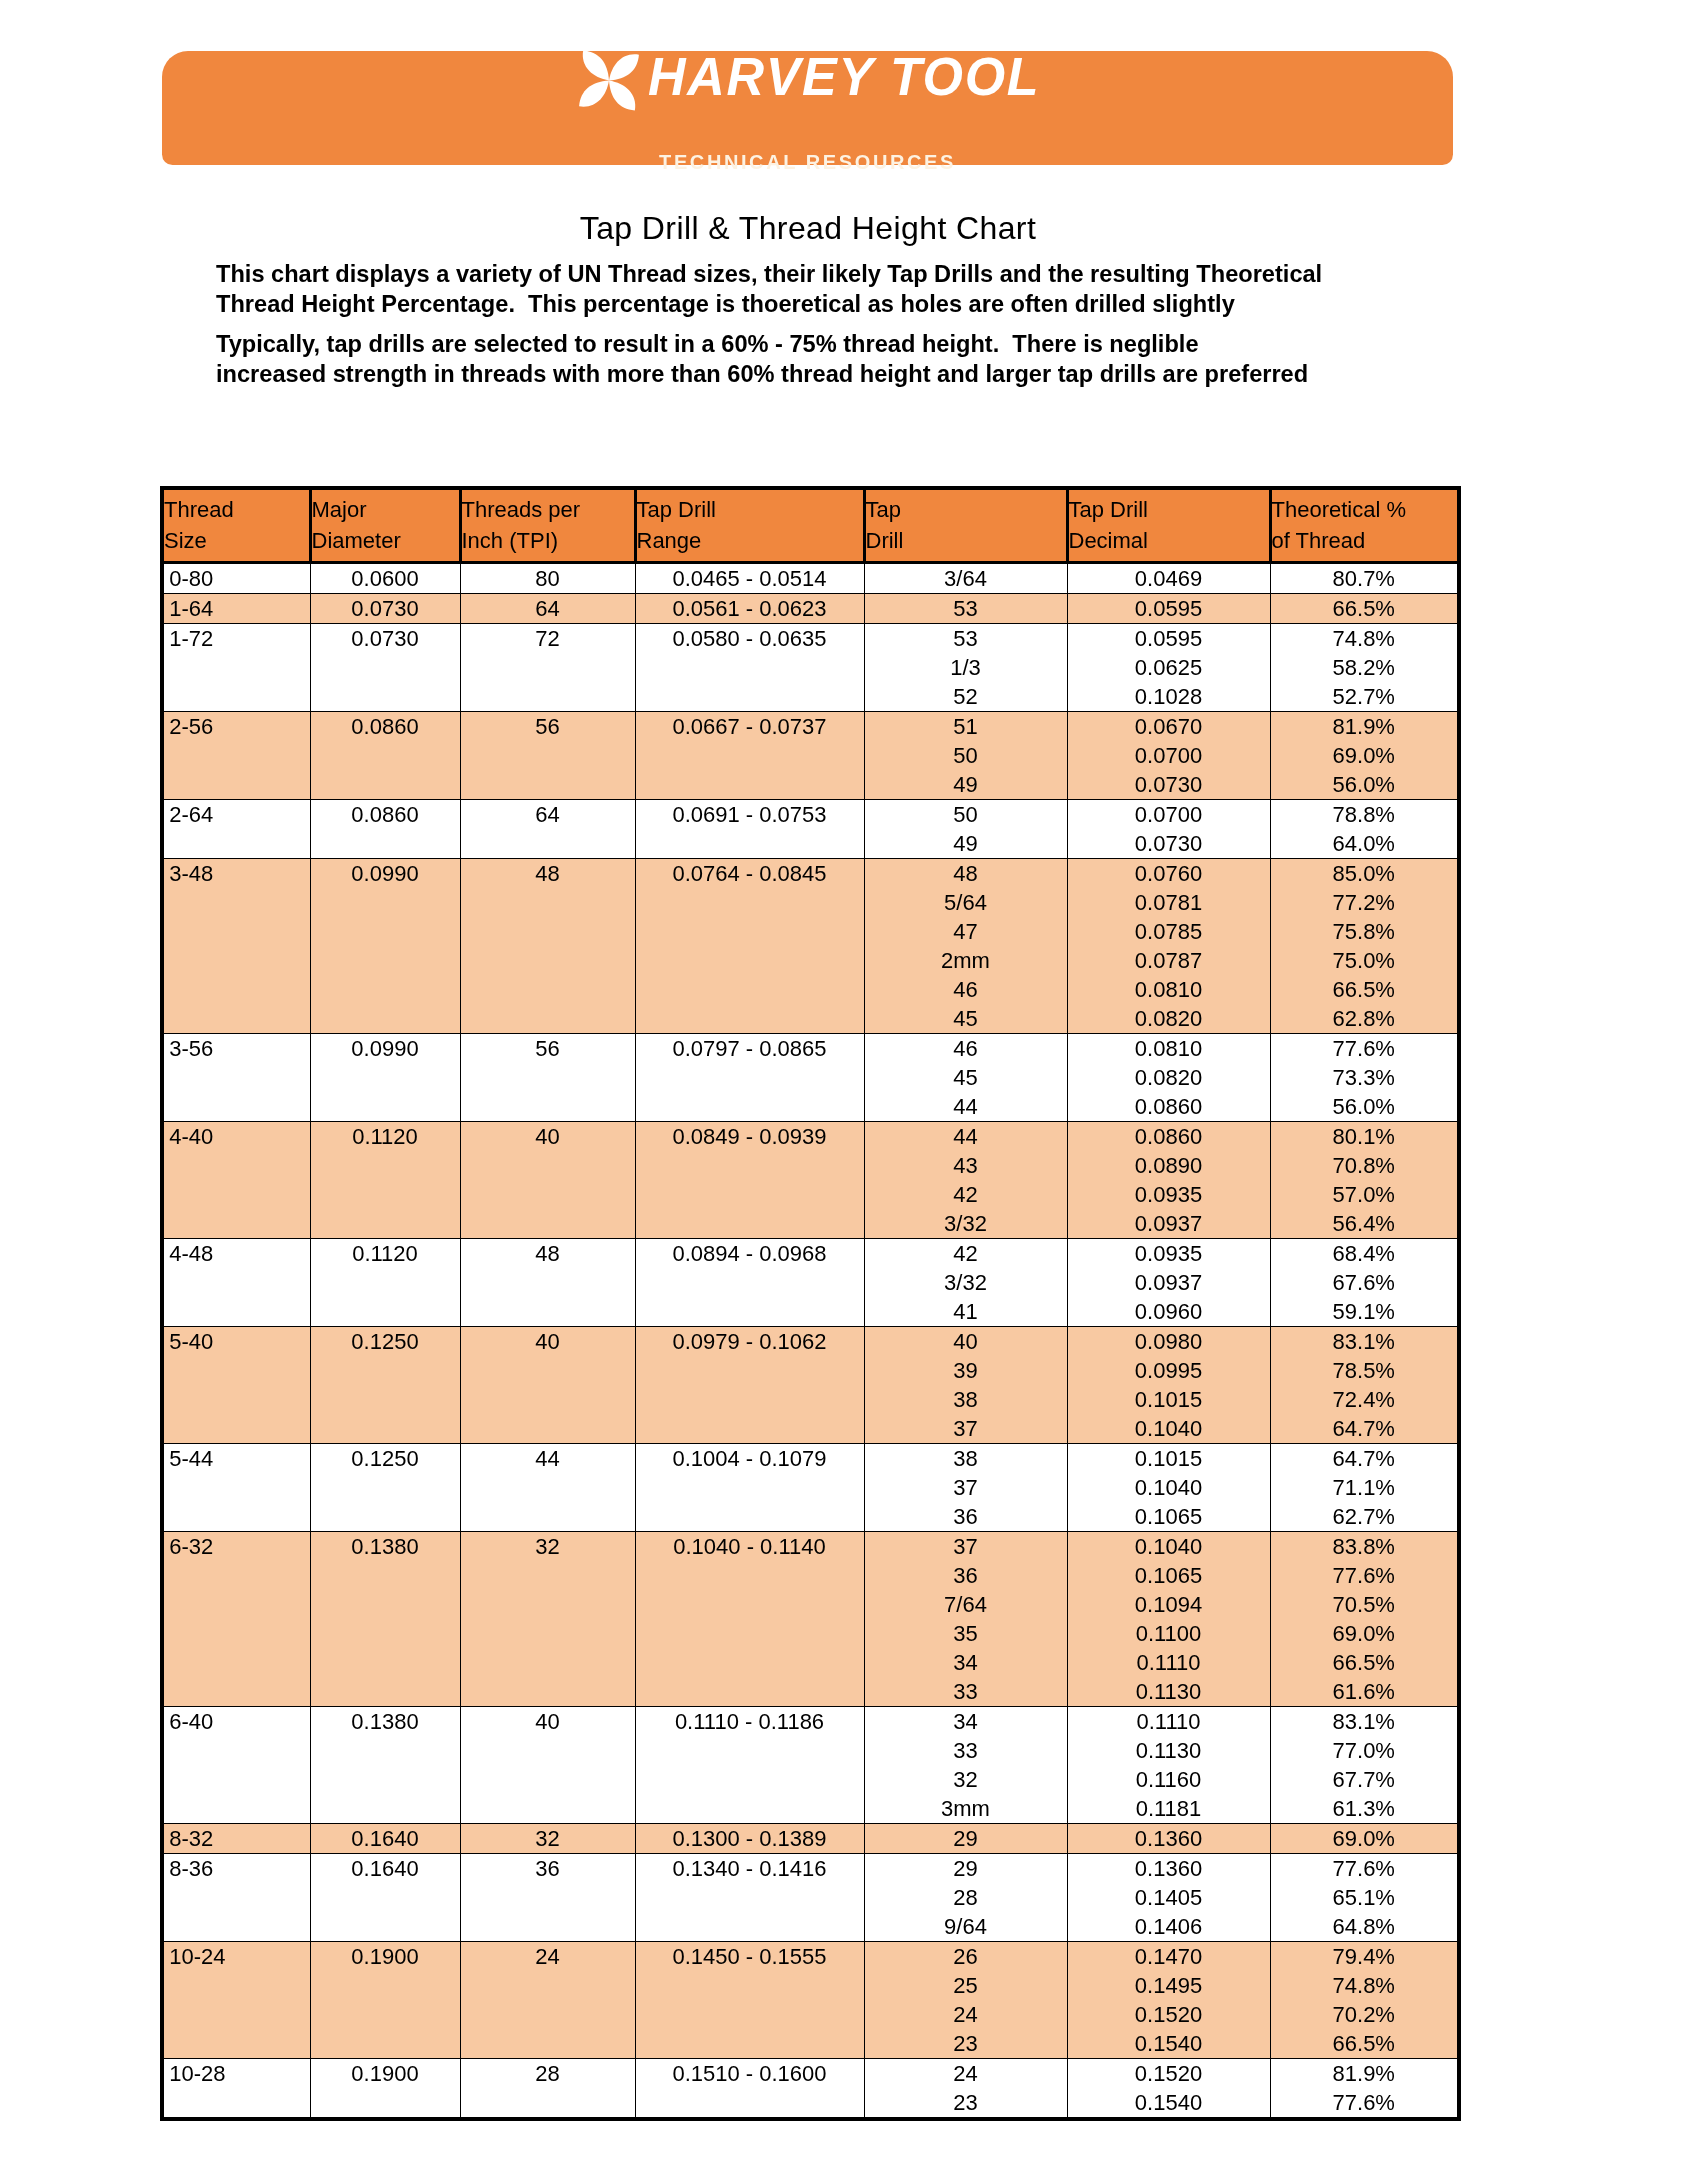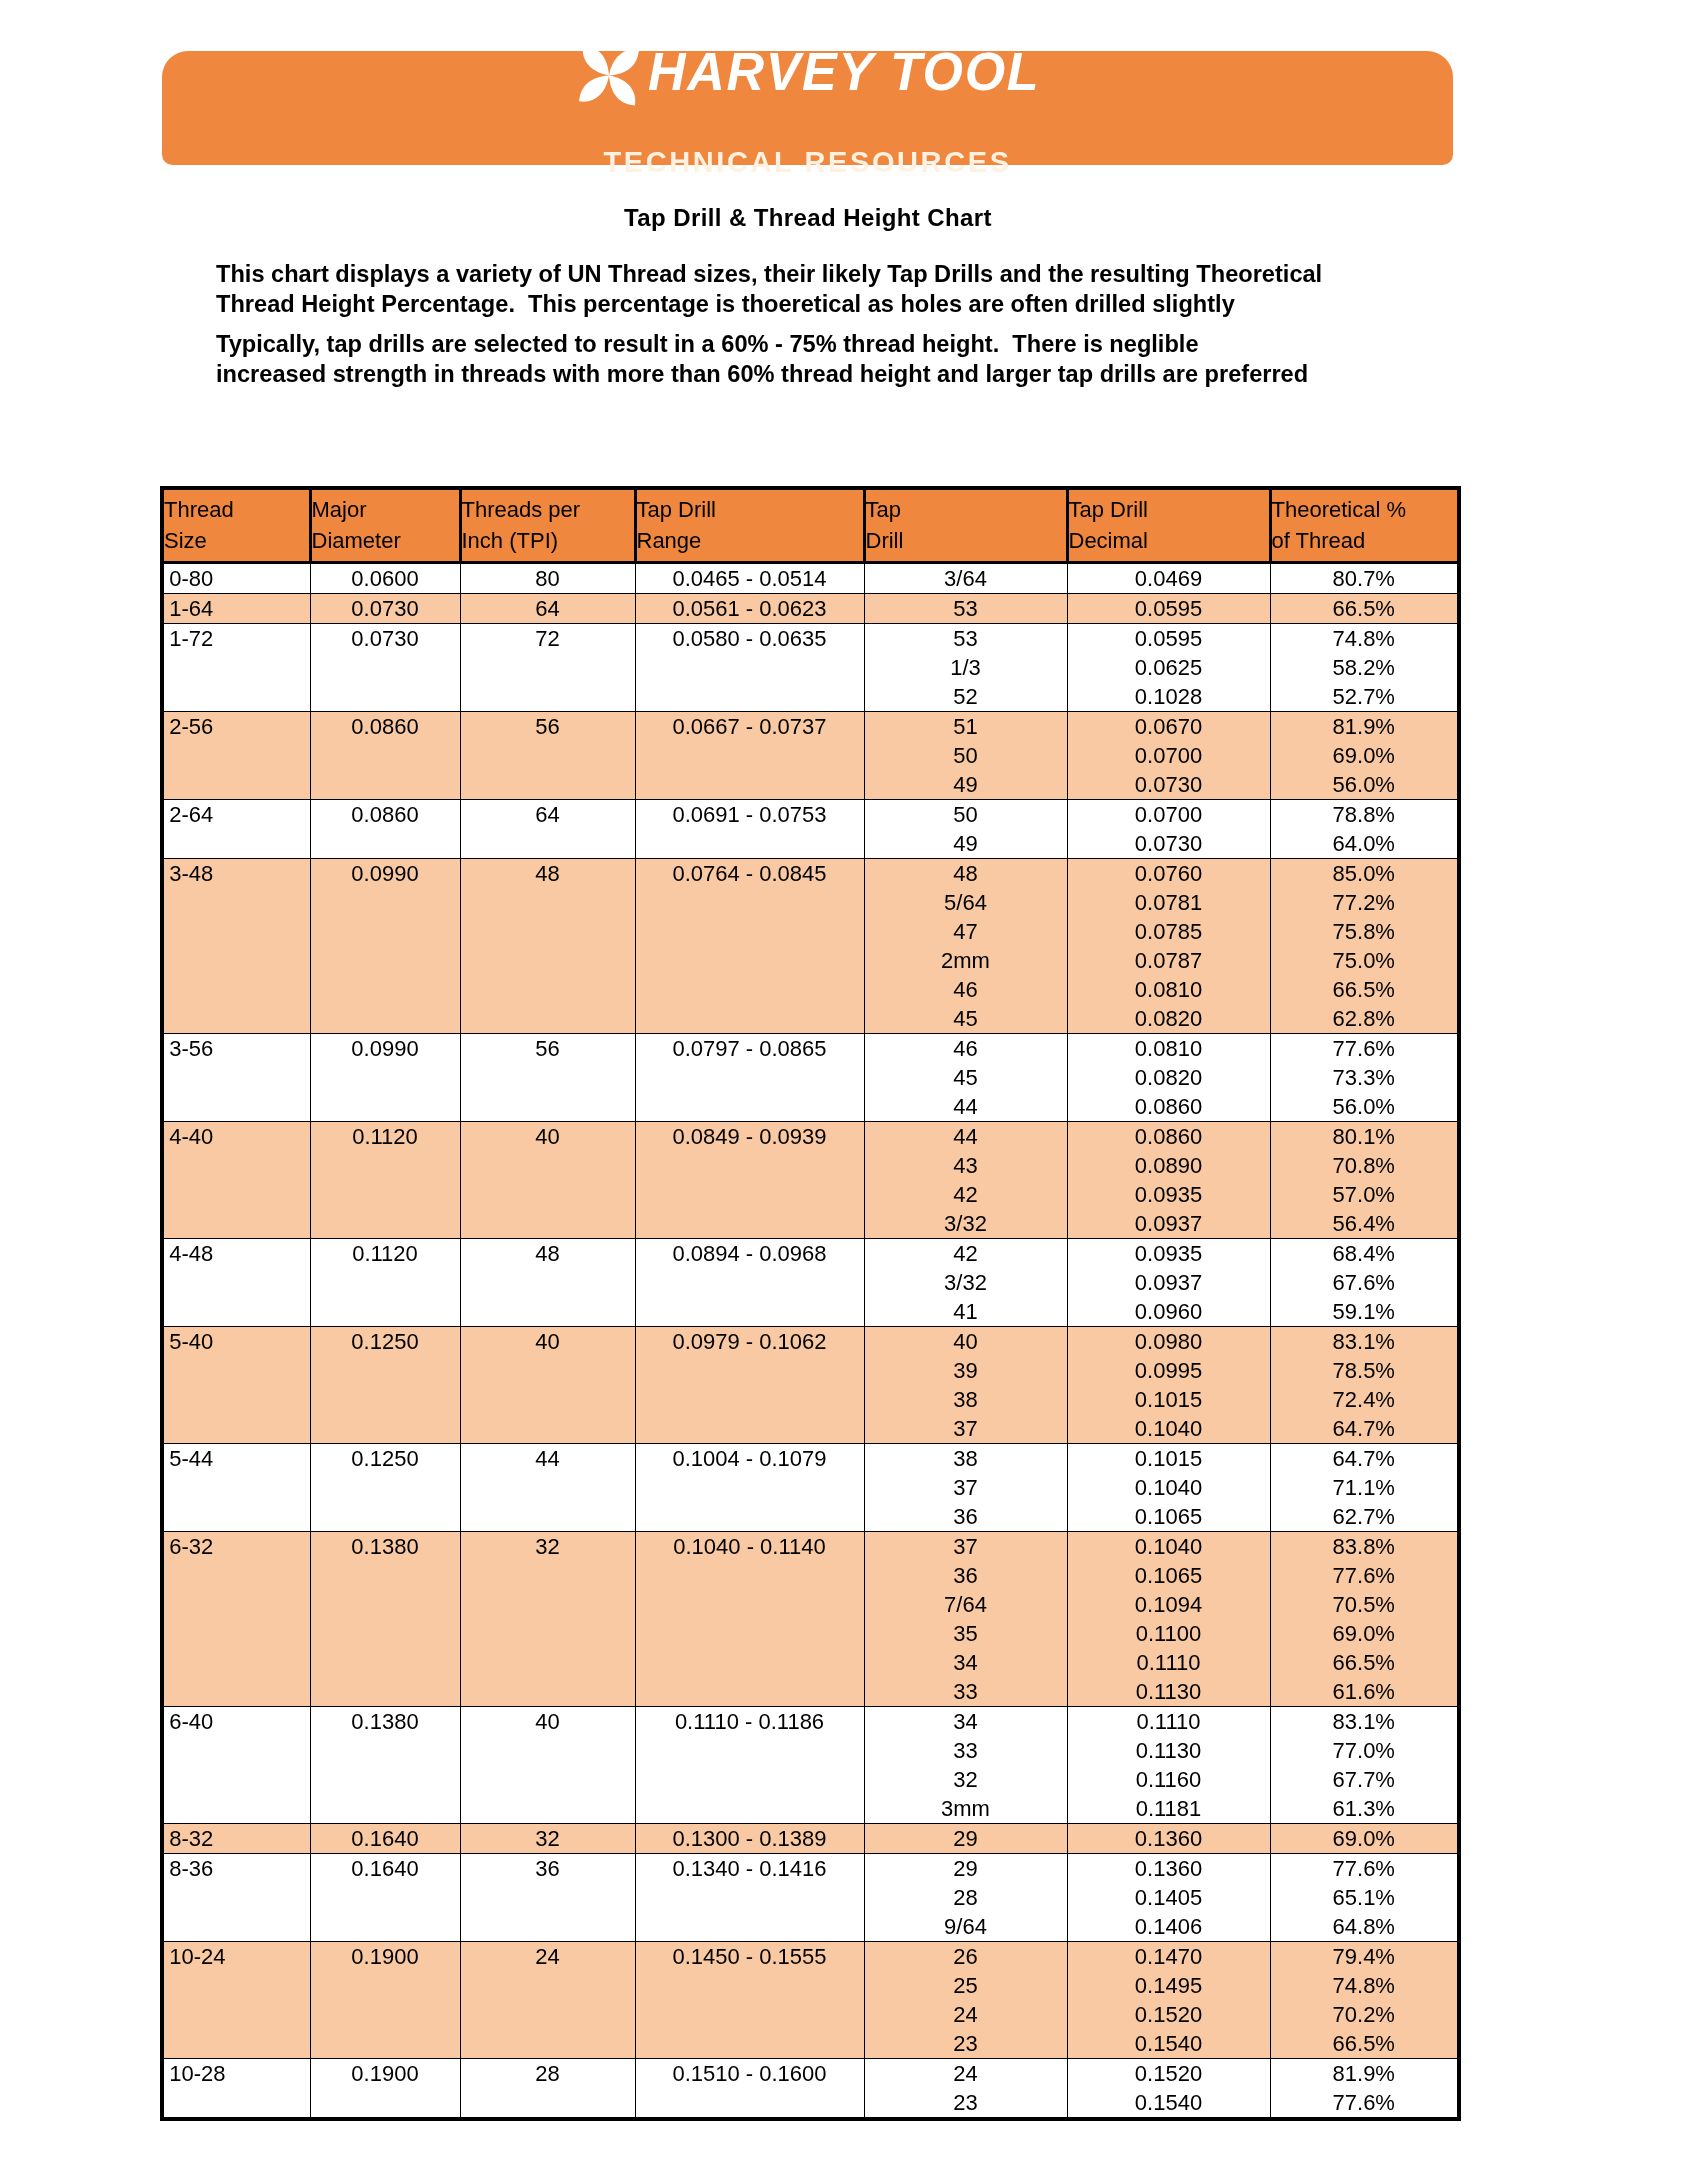--- a/index.html
+++ b/index.html
@@ -14,27 +14,27 @@
     border-radius:26px 26px 10.5px 10.5px;
     display:flex;flex-direction:column;align-items:center;justify-content:center;gap:34px;
   }
   .brand-row{display:flex;align-items:center;height:66px;margin-top:1.7px;}
   .pinwheel{width:68px;height:68px;margin-right:5.2px;transform:translateY(3.5px);}
   .wordmark{
     font-size:52px;font-weight:bold;font-style:italic;color:#ffffff;
     letter-spacing:1.7px;transform:scaleY(1.02);white-space:pre;
   }
   .tagline{
-    font-size:29px;font-weight:bold;color:var(--tagline,#FDF2E2);
+    font-size:20px;font-weight:bold;color:var(--tagline,#FDF2E2);
     letter-spacing:2.6px;margin-top:7px;white-space:pre;
   }
   
   .page-title{
-    position:absolute;left:160px;top:204px;width:1296px;text-align:center;
-    font-size:24px;font-weight:bold;letter-spacing:0.4px;
+    position:absolute;left:160px;top:210px;width:1296px;text-align:center;
+    font-size:32px;font-weight:normal;letter-spacing:0.4px;
   }
   .intro{position:absolute;left:216px;top:259px;width:1249px;font-weight:bold;}
   .para{margin:0 0 9.6px 0;}
   .para .line{font-size:23.6px;line-height:30px;white-space:pre;}
   
   .table-clip{
     position:absolute;left:160px;top:486px;width:1315px;height:1641px;overflow:hidden;
   }
   table.tap{
     border-collapse:collapse;table-layout:fixed;width:1296px;

